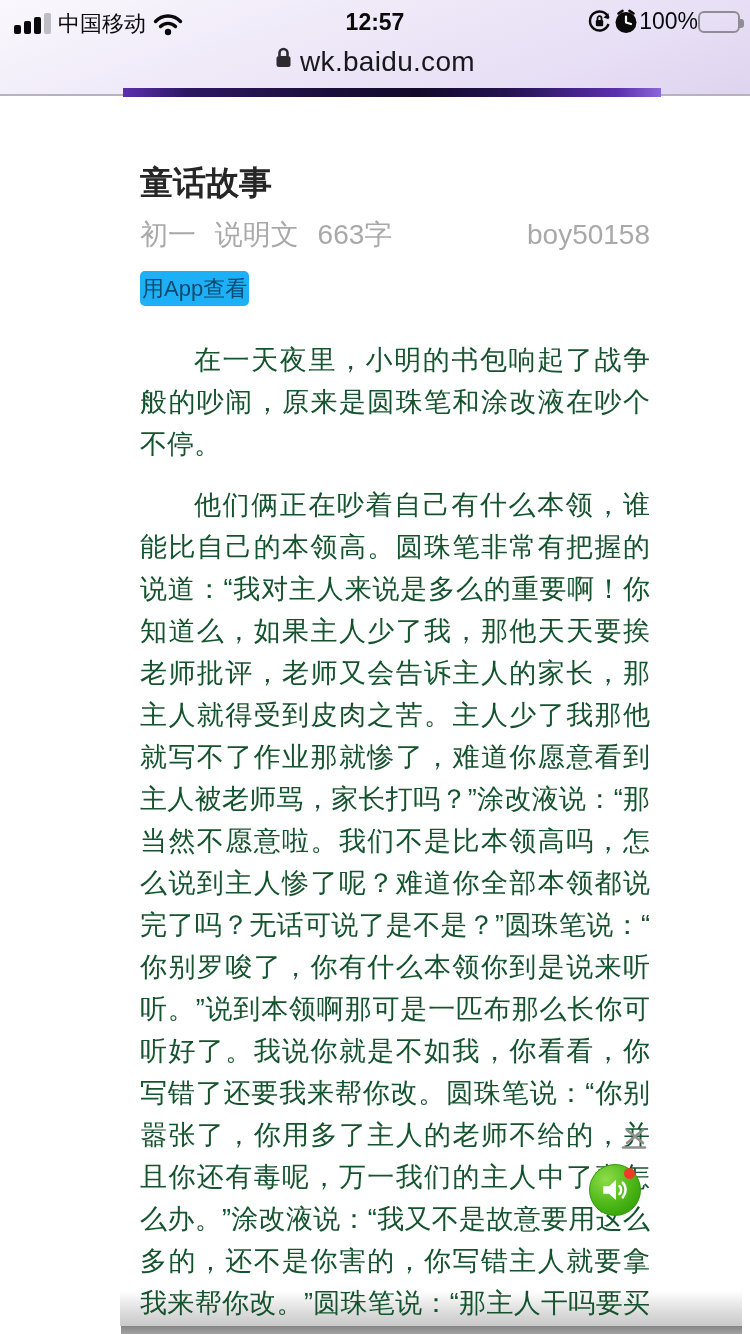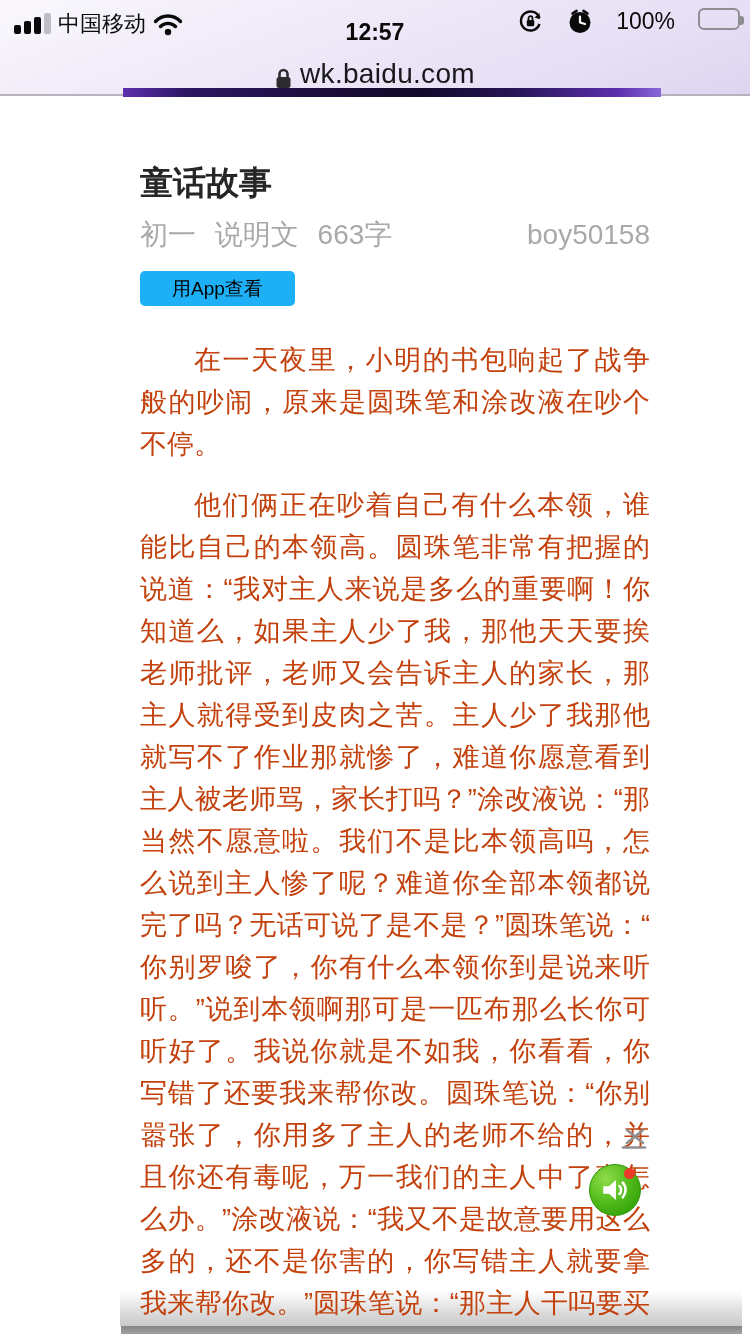--- a/index.html
+++ b/index.html
@@ -16,52 +16,52 @@
     background:linear-gradient(160deg,#faf8fd 0%,#efe9f8 40%,#e7dff5 75%,#ded4ef 100%);
     border-bottom:2px solid #b6b3bd;
   }
   .status-row { position:relative; height:44px; }
   .sb-left { position:absolute; left:14px; top:9px; display:flex; align-items:center; gap:7px; }
   .signal { display:flex; align-items:flex-end; gap:3px; height:22px; padding-bottom:1px; }
   .signal i { display:block; width:7px; border-radius:2px; background:#0a0a0a; }
   .signal i:nth-child(1){height:9px;} .signal i:nth-child(2){height:13px;}
   .signal i:nth-child(3){height:17px;} .signal i:nth-child(4){height:21px; background:#bdbdc5;}
   .carrier { font-size:22px; color:#0a0a0a; }
-  .sb-center { position:absolute; left:50%; transform:translateX(-50%); top:19px;
+  .sb-center { position:absolute; left:50%; transform:translateX(-50%); top:9px;
                font-size:23px; font-weight:700; color:#0a0a0a; }
-  .sb-right { position:absolute; right:10px; top:8px; display:flex; gap:23px; }
+  .sb-right { position:absolute; right:10px; top:8px; display:flex; align-items:center; gap:0; }
   .pct { font-size:23px; color:#0a0a0a; }
   .battery { position:relative; width:42px; height:22px; border:2px solid #8d8d93;
              border-radius:6px; padding:2px; }
   .battery .fill { width:100%; height:100%; background:#0a0a0a; border-radius:3px; }
   .battery .nub { position:absolute; right:-6px; top:6px; width:4px; height:9px;
                   background:#8d8d93; border-radius:0 3px 3px 0; }
   .url-row { position:absolute; top:46px; left:0; width:100%; height:44px;
-             display:flex; justify-content:center; align-items:flex-end; gap:8px; }
+             display:flex; justify-content:center; align-items:flex-start; gap:8px; }
   .host { font-size:28px; color:#18181c; letter-spacing:.3px; }
 
   
   .purple-bar {
     position:absolute; left:123px; top:88px; width:538px; height:9px; z-index:6;
     background:linear-gradient(90deg,#5c2fae 0%,#2c1762 12%,#1a0d38 40%,#120a2b 55%,
                #251352 72%,#5c2fae 92%,#8a68d8 100%);
   }
 
   
   .doc { position:relative; z-index:1; padding:118px 100px 0 140px; }
   .doc h1 { font-size:33px; line-height:40px; font-weight:700; color:#262626;margin-top:45px; }
   .meta-row { margin-top:13px; display:flex; justify-content:space-between;
               align-items:baseline; color:#a9a9a9; font-size:28px; }
   .meta-left span { margin-right:11px; }
   .author { color:#a9a9a9;margin-left:15px; }
   .app-btn { margin-top:17px; display:inline-block; border:none; cursor:pointer;
-             background:#1db0f7; color:#000000; font-size:19px; line-height:35px;
-             padding:0 32px; border-radius:5px; font-family:inherit; }
+             background:#1db0f7; color:#0c4a6e; font-size:22px; line-height:35px;
+             padding:0 2px; border-radius:5px; font-family:inherit; }
   .paragraphs { margin-top:33px; }
-  .paragraphs p { margin:0 0 19px 0; font-size:27px; line-height:42px; color:#c2410c;
+  .paragraphs p { margin:0 0 19px 0; font-size:27px; line-height:42px; color:#14532d;
                   text-indent:2em; text-align:justify; word-break:break-all;
                   line-break:anywhere; }
 
   
   .fade-band { position:absolute; left:120px; top:1291px; width:622px; height:35px; z-index:0;
                background:linear-gradient(180deg,rgba(240,240,240,0) 0%,#dcdcdc 60%,#c9c9c9 100%); }
   .bottom-bar { position:absolute; left:121px; top:1326px; width:621px; height:8px; z-index:2;
                 background:linear-gradient(180deg,#858585 0%,#a2a2a2 100%); }
 
   

